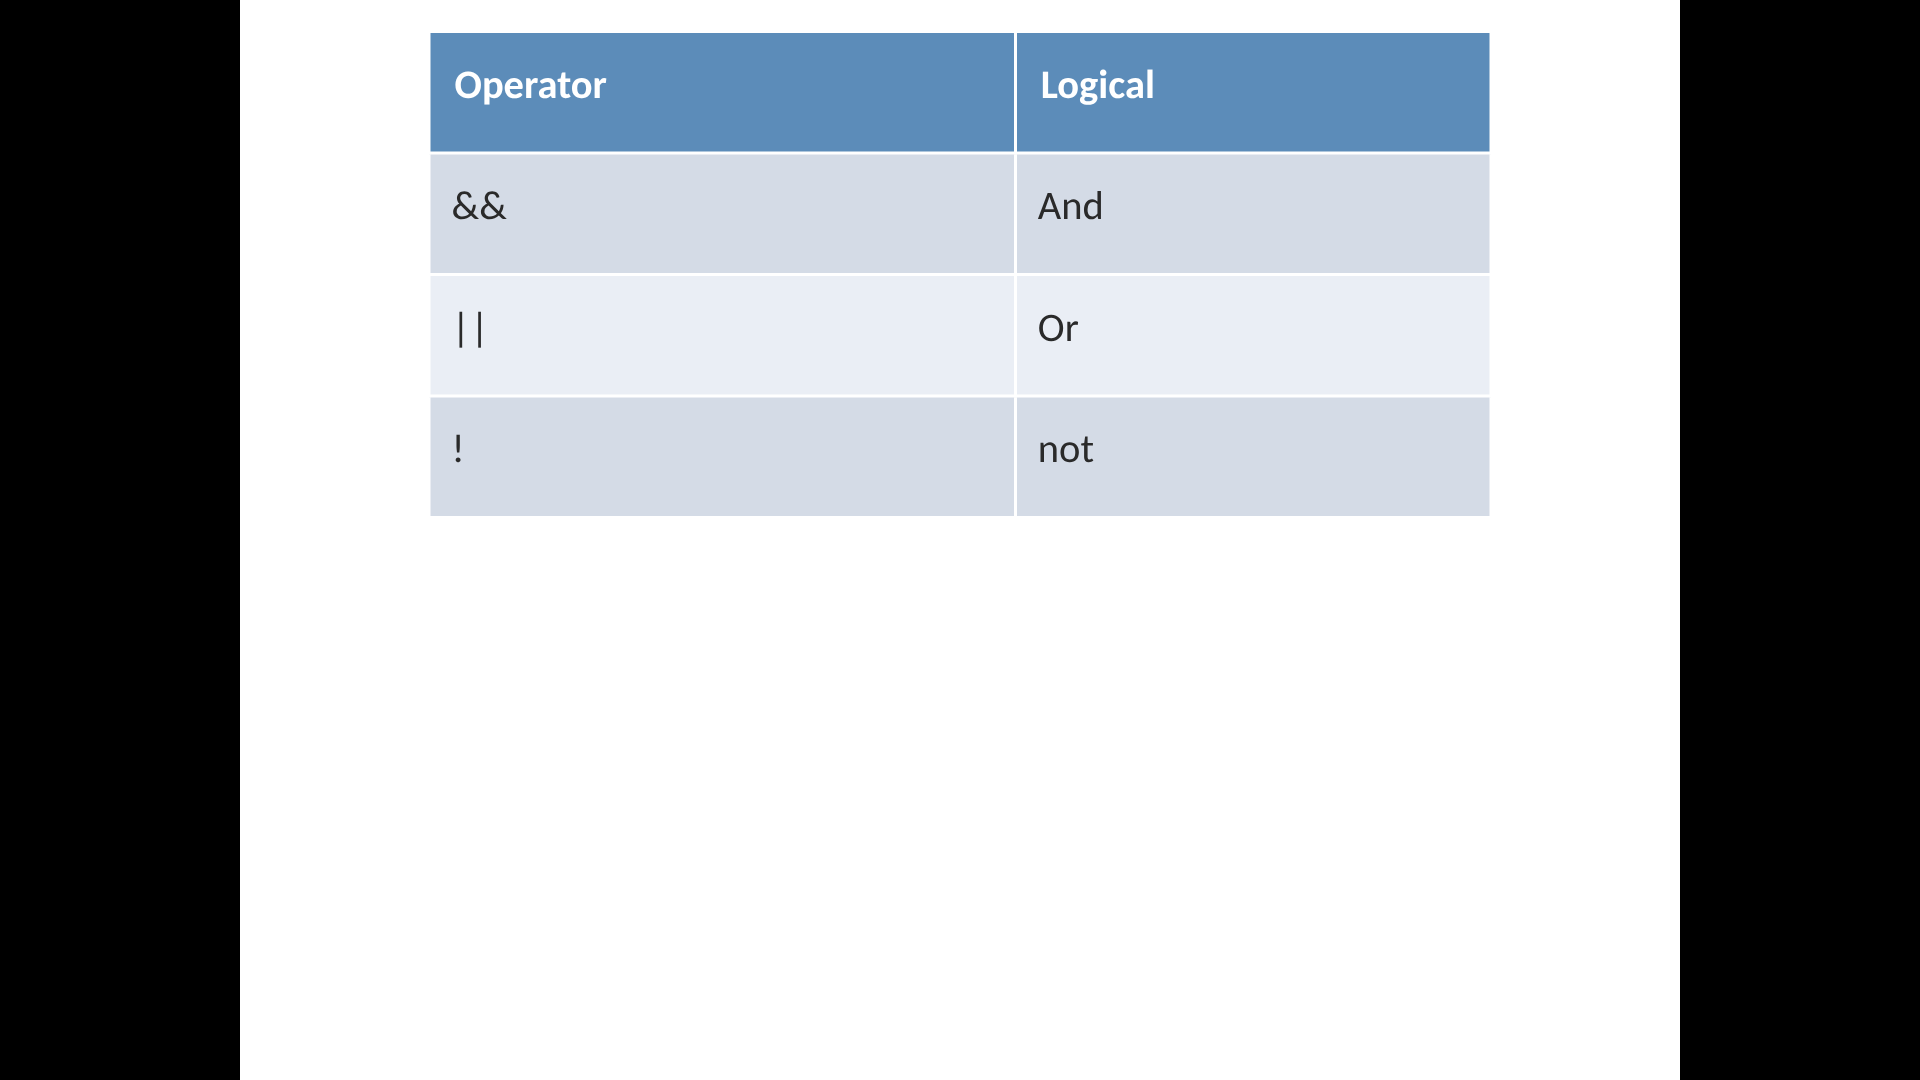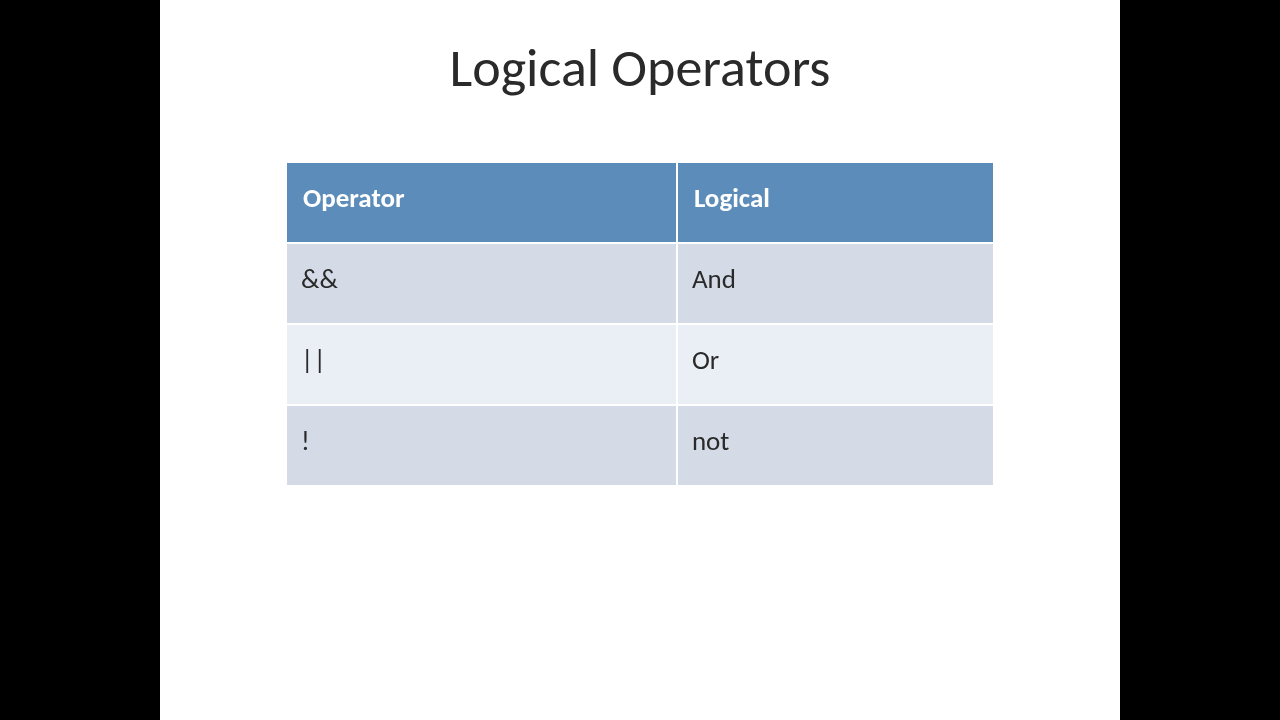--- a/index.html
+++ b/index.html
@@ -60,21 +60,20 @@
       background: #d4dbe6;
     }
     tbody tr:nth-child(even) td {
       background: #eaeef5;
     }
   </style>
 </head>
 <body>
 
 <div class="slide">
-  <h1 class="title">Logical Operators</h1>
   <table>
     <thead>
       <tr>
         <th>Operator</th>
         <th>Logical</th>
       </tr>
     </thead>
     <tbody>
       <tr>
         <td>&amp;&amp;</td>

